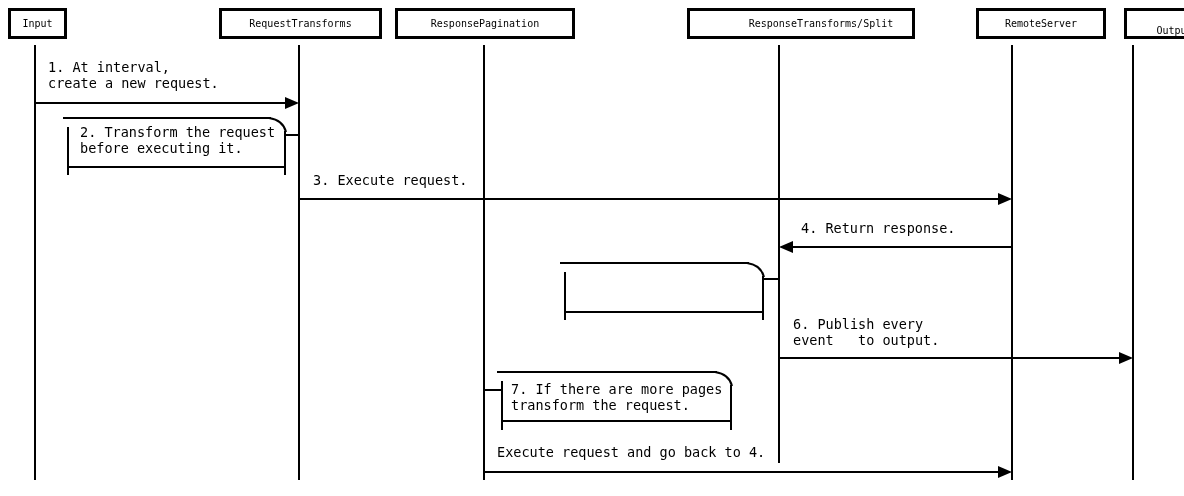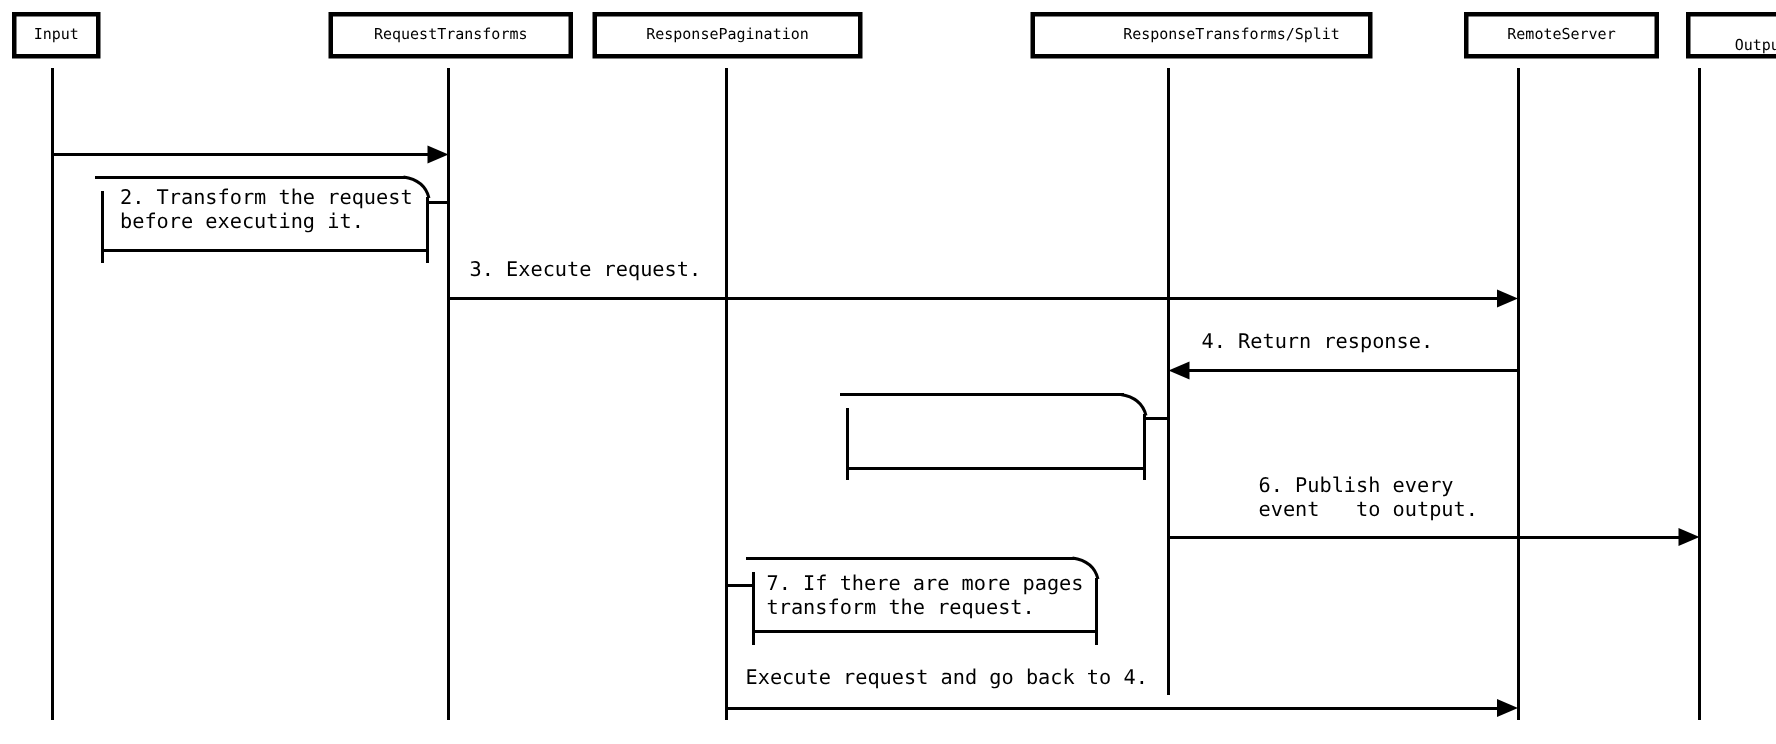--- a/index.html
+++ b/index.html
@@ -121,23 +121,25 @@
   <div class="pbox" style="left:687px; width:228px;padding-left:40px;">
       <span>ResponseTransforms/Split</span>
     </div>
   <div class="pbox" style="left:946px; width:130px;margin-left:30px;">
       <span>RemoteServer</span>
     </div>
   <div class="pbox" style="left:1124px;width:101px;align-items:flex-end;">
       <span>Output</span>
     </div>
 
+  <div class="msg" style="left:48px;  top:59px;">1. At interval,
+create a new request.</div>
   <div class="msg" style="left:80px;  top:124px;">2. Transform the request
 before executing it.</div>
   <div class="msg" style="left:313px; top:172px;">3. Execute request.</div>
   <div class="msg" style="left:801px; top:220px;">4. Return response.</div>
-  <div class="msg" style="left:839px; top:316px;">6. Publish every
+  <div class="msg" style="left:793px; top:316px;">6. Publish every
 event   to output.</div>
   <div class="msg" style="left:511px; top:381px;">7. If there are more pages
 transform the request.</div>
   <div class="msg" style="left:497px; top:444px;">Execute request and go back to 4.</div>
 
 </div>
 
 </body></html>

